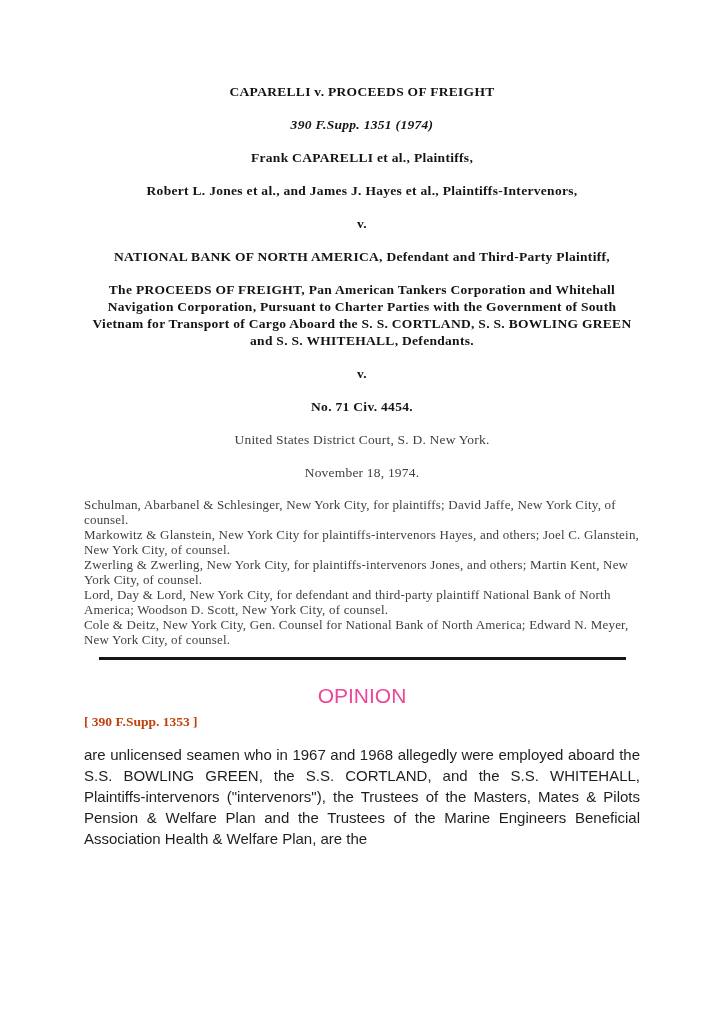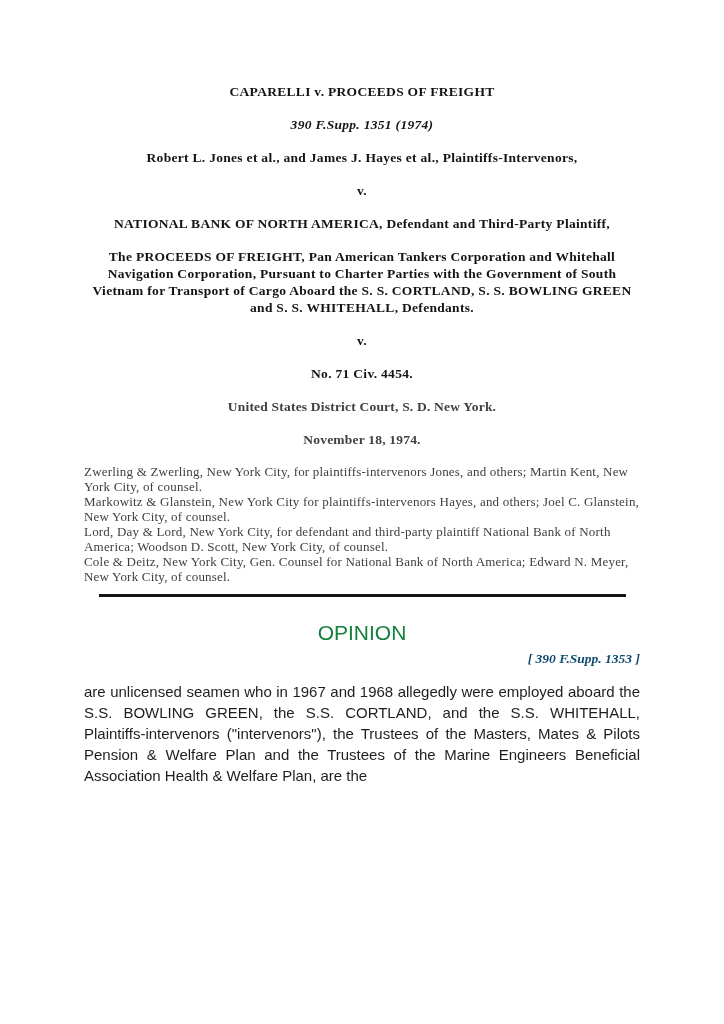--- a/index.html
+++ b/index.html
@@ -28,21 +28,21 @@
     letter-spacing: 0.3px;
     color: #141414;
     text-align: center;
     margin: 0 0 16px 0;
   }
   .cap.citation {
     font-style: italic;
   }
   .meta {
     font-family: "Liberation Serif", serif;
-    font-weight: bold;
+    font-weight: normal;
     font-size: 13.5px;
     line-height: 17px;
     letter-spacing: 0.2px;
     color: #404040;
     text-align: center;
     margin: 0 0 16px 0;
   }
   
   .counsel {
     margin-top: 10px;
@@ -63,75 +63,76 @@
     border-top: 3px solid #161616;
     width: 527px;
     margin: 10px auto 0 auto;
   }
   
   .opinion-head {
     font-family: "Liberation Sans", sans-serif;
     font-weight: normal;
     font-size: 21px;
     line-height: 24px;
-    color: #15803d;
+    color: #ec4899;
     text-align: center;
     margin: 24px 0 2px 0;
   }
   .opinion-intro {
     padding-left: 31px;
   }
   .opinion-intro p {
     font-family: "Liberation Sans", sans-serif;
     font-size: 14.5px;
     line-height: 17px;
     color: #1e1e1e;
     margin: 0;
   }
   .page-marker {
     font-family: "Liberation Serif", serif;
     font-weight: bold;
     font-size: 13.5px;
     line-height: 15px;
-    color: #0c4a6e;
-    text-align: right;
+    color: #c2410c;
+    text-align: left;
     margin: 6px 0 0 0;
-    font-style: italic;
   }
   .body-para {
     font-family: "Liberation Sans", sans-serif;
     font-size: 15px;
     line-height: 21px;
     color: #1e1e1e;
     text-align: justify;
     margin: 15px 0 0 0;
   }
 </style>
 </head>
 <body>
 
 <div class="page">
   <div class="doc">
 
     <header>
       <p class="cap">CAPARELLI v. PROCEEDS OF FREIGHT</p>
       <p class="cap citation">390 F.Supp. 1351 (1974)</p>
+      <p class="cap">Frank CAPARELLI et al., Plaintiffs,</p>
       <p class="cap">Robert L. Jones et al., and James J. Hayes et al., Plaintiffs-Intervenors,</p>
       <p class="cap">v.</p>
       <p class="cap">NATIONAL BANK OF NORTH AMERICA, Defendant and Third-Party Plaintiff,</p>
       <p class="cap">The PROCEEDS OF FREIGHT, Pan American Tankers Corporation and Whitehall Navigation Corporation, Pursuant to Charter Parties with the Government of South Vietnam for Transport of Cargo Aboard the S. S. CORTLAND, S. S. BOWLING GREEN and S. S. WHITEHALL, Defendants.</p>
       <p class="cap">v.</p>
       <p class="cap">No. 71 Civ. 4454.</p>
       <p class="meta">United States District Court, S. D. New York.</p>
       <p class="meta">November 18, 1974.</p>
     </header>
 
     <section class="counsel">
+      <p>Schulman, Abarbanel &amp; Schlesinger, New York City, for plaintiffs; David Jaffe, New York City, of counsel.</p>
+      <p>Markowitz &amp; Glanstein, New York City for plaintiffs-intervenors Hayes, and others; Joel C. Glanstein, New York City, of counsel.</p>
       <p>Zwerling &amp; Zwerling, New York City, for plaintiffs-intervenors Jones, and others; Martin Kent, New York City, of counsel.</p>
-      <p>Markowitz &amp; Glanstein, New York City for plaintiffs-intervenors Hayes, and others; Joel C. Glanstein, New York City, of counsel.</p>
       <p>Lord, Day &amp; Lord, New York City, for defendant and third-party plaintiff National Bank of North America; Woodson D. Scott, New York City, of counsel.</p>
       <p>Cole &amp; Deitz, New York City, Gen. Counsel for National Bank of North America; Edward N. Meyer, New York City, of counsel.</p>
     </section>
 
     <hr class="divider">
 
     <section>
       <h2 class="opinion-head">OPINION</h2>
       <p class="page-marker">[ 390 F.Supp. 1353 ]</p>
       <p class="body-para">are unlicensed seamen who in 1967 and 1968 allegedly were employed aboard the S.S. BOWLING GREEN, the S.S. CORTLAND, and the S.S. WHITEHALL, Plaintiffs-intervenors ("intervenors"), the Trustees of the Masters, Mates &amp; Pilots Pension &amp; Welfare Plan and the Trustees of the Marine Engineers Beneficial Association Health &amp; Welfare Plan, are the</p>

